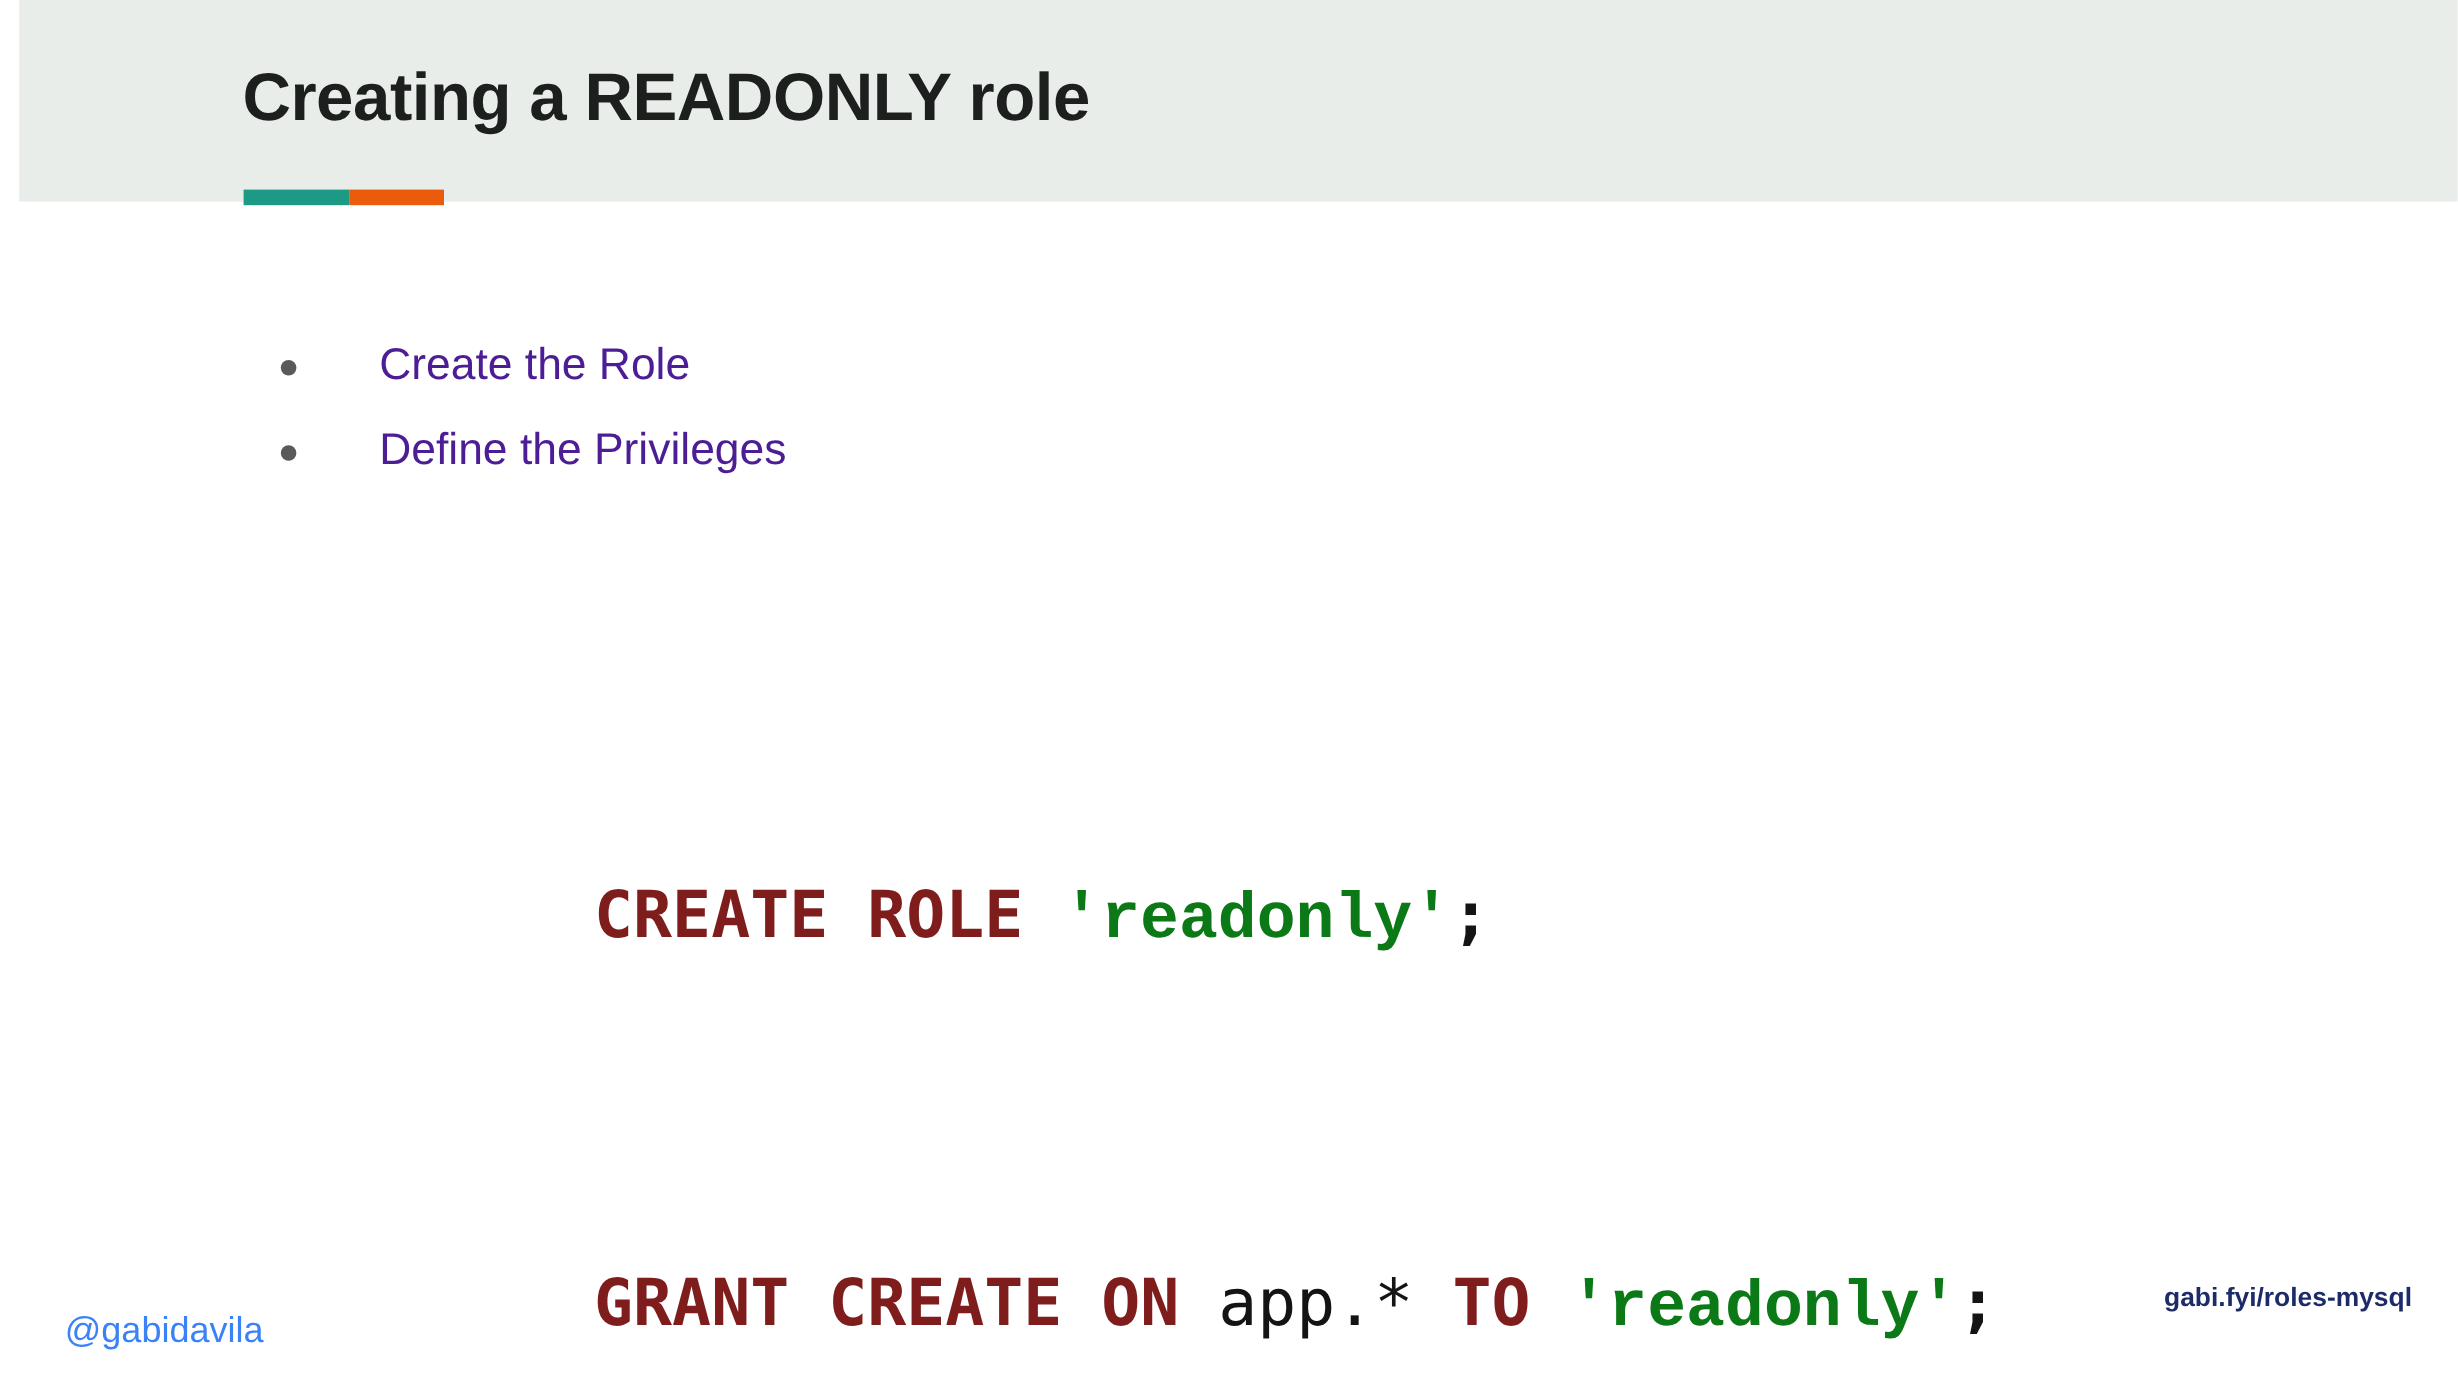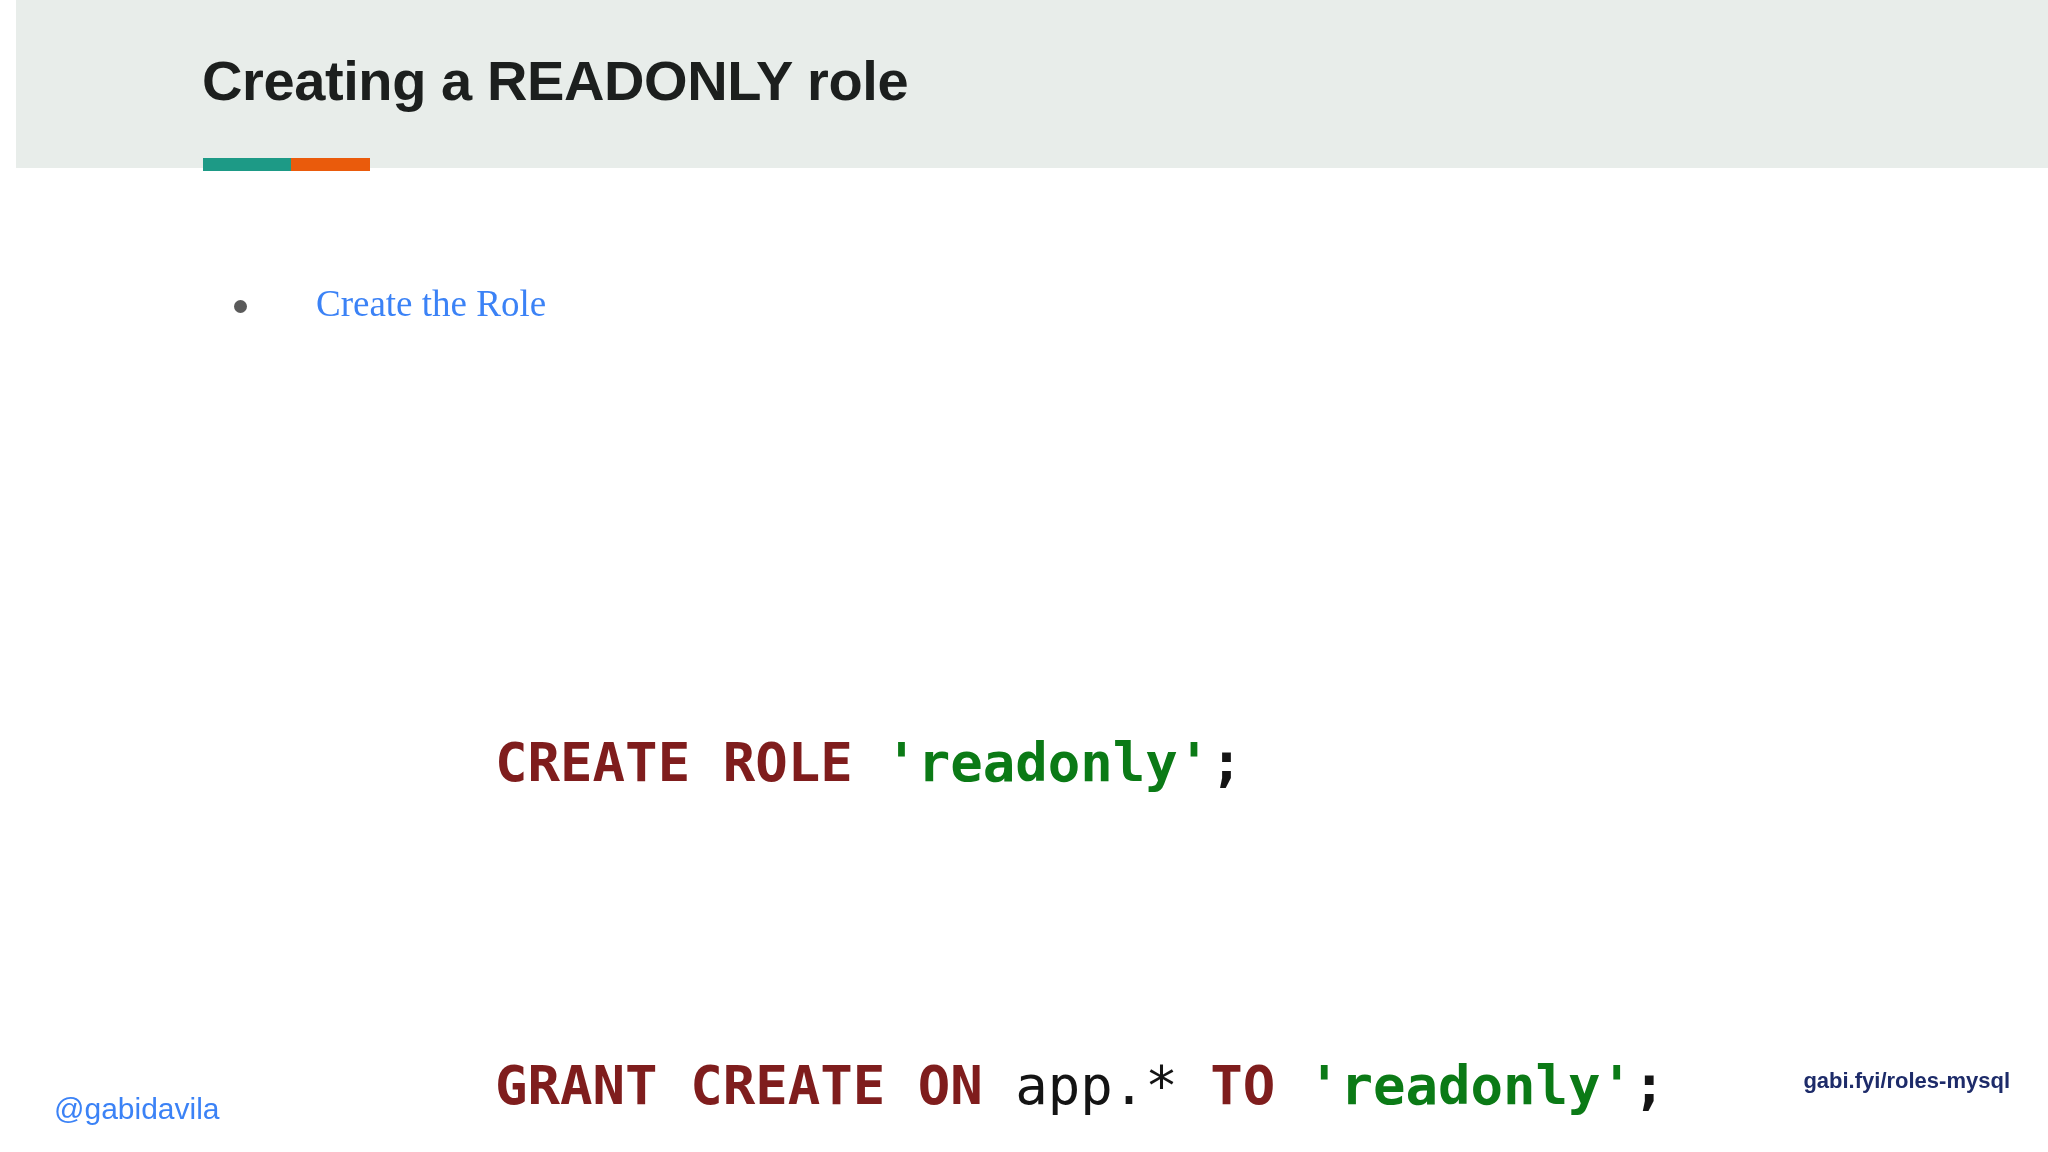--- a/index.html
+++ b/index.html
@@ -71,22 +71,22 @@
     top: 282px;
     list-style: none;
     margin: 0;
     padding: 0;
   }
   .bullet-item {
     display: flex;
     align-items: flex-start;
     height: 71px;
     font-size: 37px;
-    color: #3b82f6;
-    font-family: Liberation Serif, serif;
+    color: #4c1d95;
+    font-family: Liberation Sans, sans-serif;
     white-space: nowrap;
   }
   .bullet-dot {
     width: 13px;
     height: 13px;
     border-radius: 50%;
     background: #5a5a5a;
     margin-top: 18px;
     margin-right: 69px;
     flex: none;
@@ -109,20 +109,21 @@
   .code-line {
     height: 161px;
   }
   .tok-kw {
     color: #7f1d1d;
     font-weight: bold;
   }
   .tok-str {
     color: #0b7a16;
     font-weight: bold;
+    font-family: Liberation Mono, monospace;
   }
   .tok-plain {
     color: #141414;
     text-align: right;
   }
   .tok-punct {
     color: #141414;
     font-weight: bold;
   }
 
@@ -160,20 +161,24 @@
   <div class="accent-bar">
     <div class="accent-left"></div>
     <div class="accent-right"></div>
   </div>
 
   <ul class="bullet-list">
     <li class="bullet-item">
       <span class="bullet-dot"></span>
       <span class="bullet-text">Create the Role</span>
     </li>
+    <li class="bullet-item">
+      <span class="bullet-dot"></span>
+      <span class="bullet-text">Define the Privileges</span>
+    </li>
   </ul>
 
   <div class="code-block">
 
     <div class="code-line">
       <span class="tok-kw">CREATE ROLE </span><span class="tok-str">'readonly'</span><span class="tok-punct">;</span>
     </div>
 
     <div class="code-line">
       <span class="tok-kw">GRANT CREATE ON </span><span class="tok-plain">app.* </span><span class="tok-kw">TO </span><span class="tok-str">'readonly'</span><span class="tok-punct">;</span>

